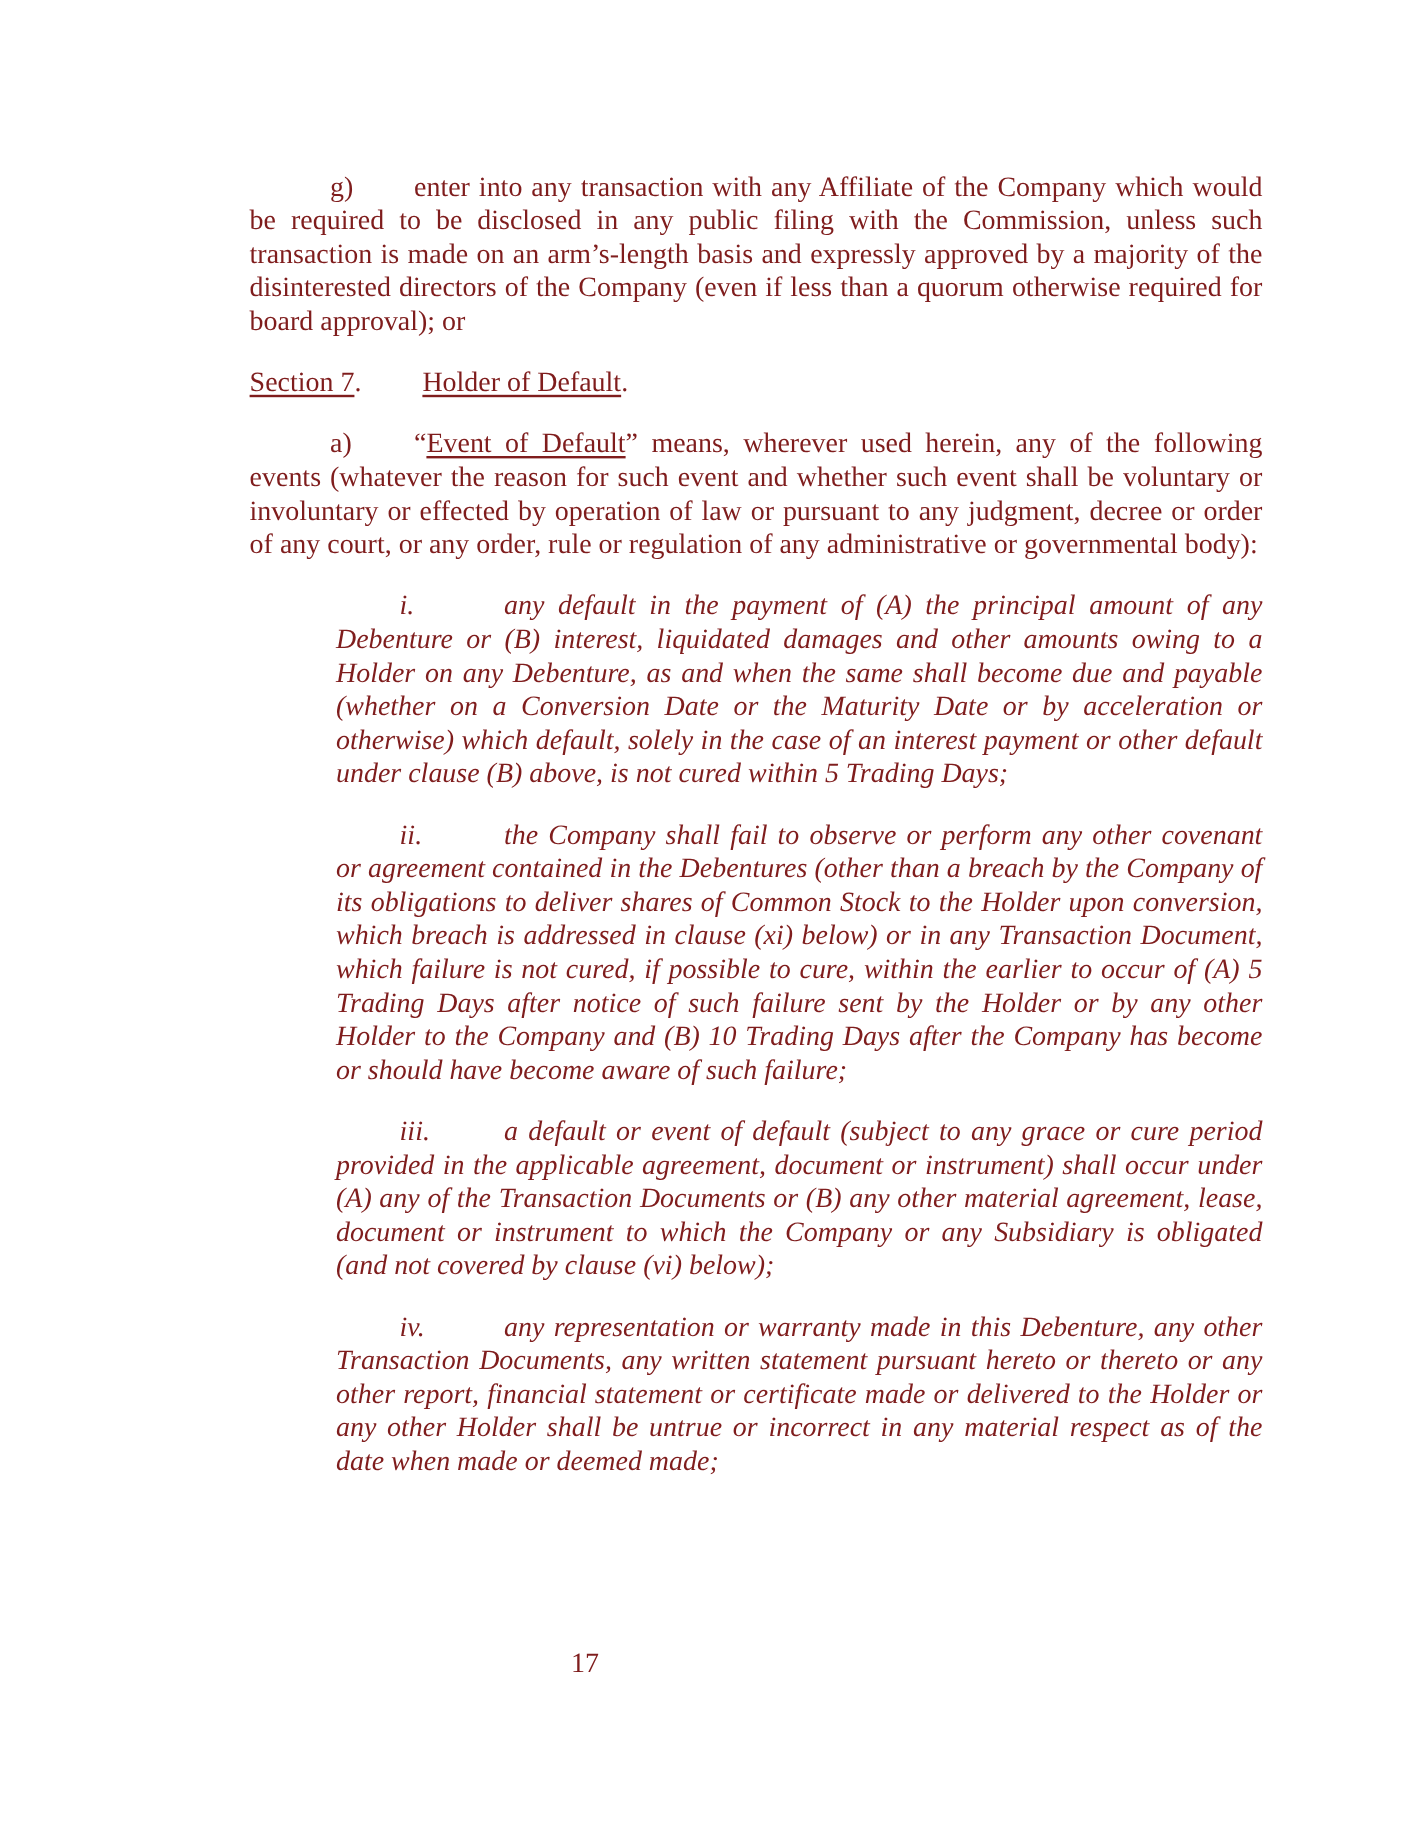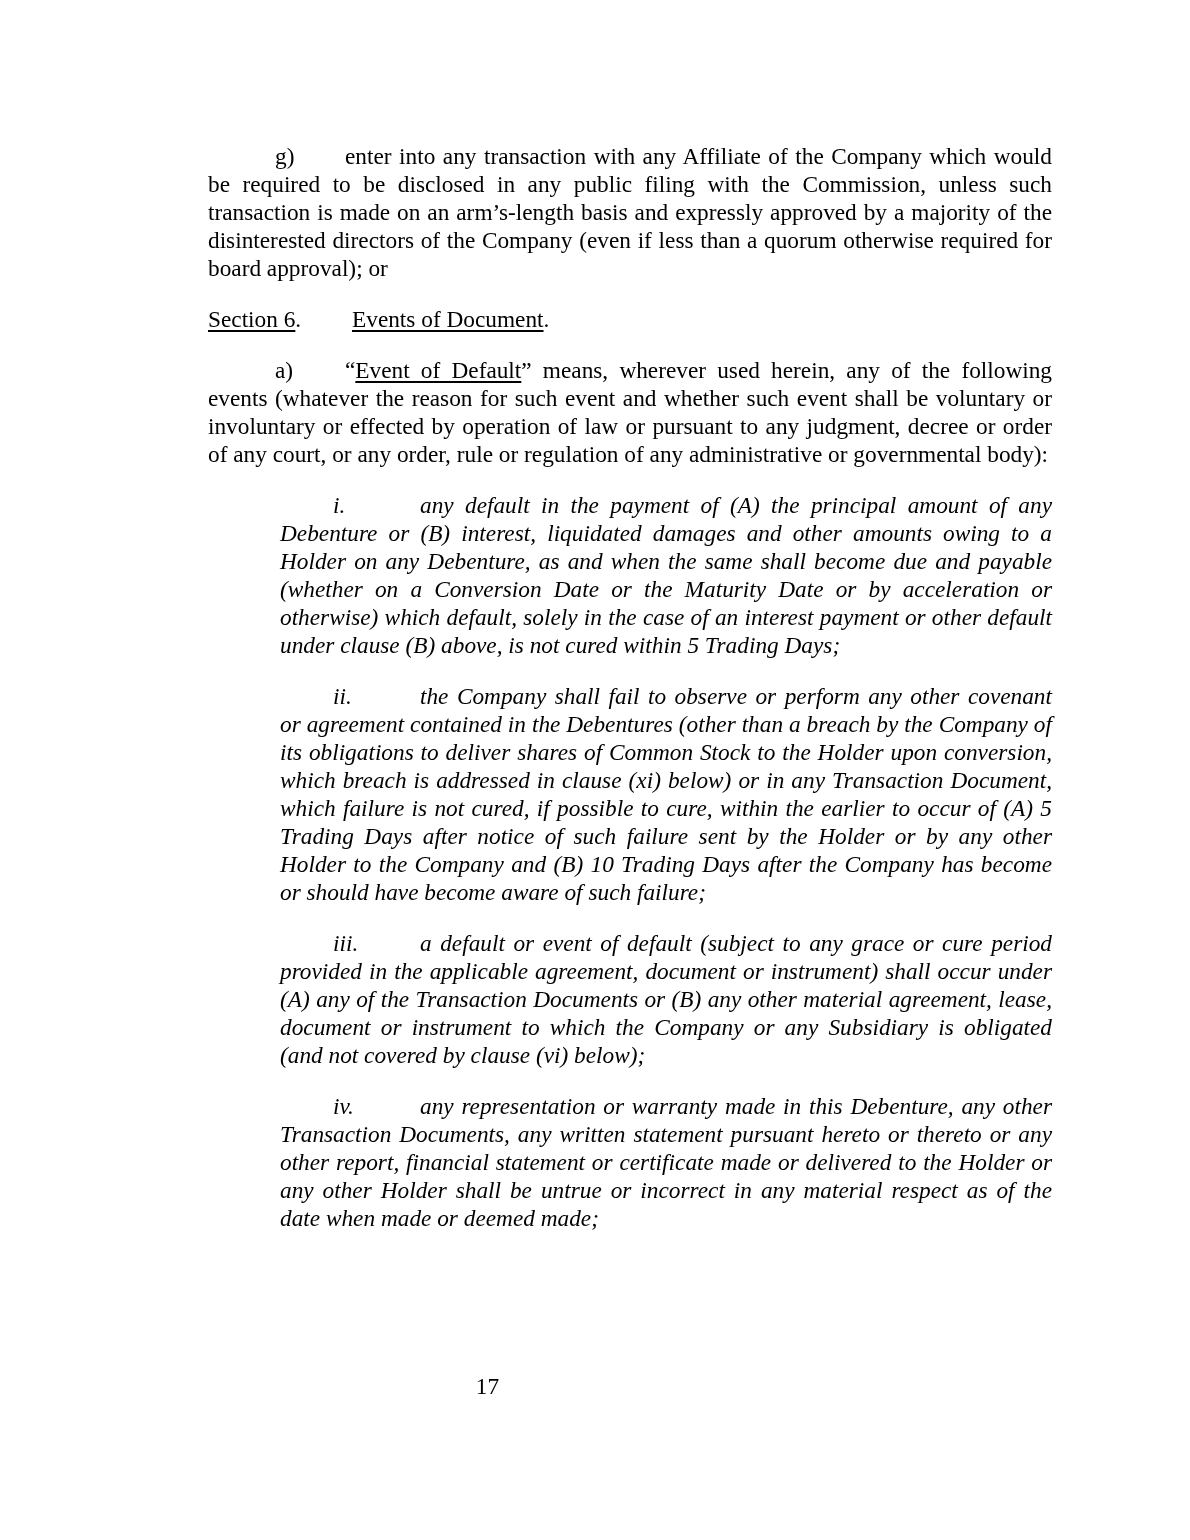--- a/index.html
+++ b/index.html
@@ -5,21 +5,21 @@
   html, body {
     margin: 0;
     padding: 0;
     background: #ffffff;
   }
   .page {
     position: relative;
     width: 1190px;
     height: 1540px;
     background: #ffffff;
-    color: #000000;
+    color: #7f1d1d;
     font-family: "Liberation Serif", "DejaVu Serif", serif;
     font-size: 23.3px;
     line-height: 28px;
     overflow: hidden;
   }
   .content {
     position: absolute;
     left: 208px;
     top: 142px;
     width: 844px;
@@ -70,21 +70,21 @@
 </style>
 </head>
 <body>
 
 <div class="page">
   <div class="content">
 
     <p class="para indent"><span class="plabel">g)</span><span>enter into any transaction with any Affiliate of the Company which would be required to be disclosed in any public filing with the Commission, unless such transaction is made on an arm’s-length basis and expressly approved by a majority of the disinterested directors of the Company (even if less than a quorum otherwise required for board approval); or</span></p>
 
 
-    <p class="para section-head"><span class="head-label"><span class="u">Section 6</span><span>.</span></span><span class="u">Events of Document</span><span>.</span></p>
+    <p class="para section-head"><span class="head-label"><span class="u">Section 7</span><span>.</span></span><span class="u">Holder of Default</span><span>.</span></p>
 
     <p class="para indent"><span class="plabel">a)</span><span>“</span><span class="u">Event of Default</span><span>” means, wherever used herein, any of the following events (whatever the reason for such event and whether such event shall be voluntary or involuntary or effected by operation of law or pursuant to any judgment, decree or order of any court, or any order, rule or regulation of any administrative or governmental body):</span></p>
 
     <div class="item"><span class="numeral">i.</span><span>any default in the payment of (A) the principal amount of any Debenture or (B) interest, liquidated damages and other amounts owing to a Holder on any Debenture, as and when the same shall become due and payable (whether on a Conversion Date or the Maturity Date or by acceleration or otherwise) which default, solely in the case of an interest payment or other default under clause (B) above, is not cured within 5 Trading Days;</span></div>
 
     <div class="item"><span class="numeral">ii.</span><span>the Company shall fail to observe or perform any other covenant or agreement contained in the Debentures (other than a breach by the Company of its obligations to deliver shares of Common Stock to the Holder upon conversion, which breach is addressed in clause (xi) below) or in any Transaction Document, which failure is not cured, if possible to cure, within the earlier to occur of (A) 5 Trading Days after notice of such failure sent by the Holder or by any other Holder to the Company and (B) 10 Trading Days after the Company has become or should have become aware of such failure;</span></div>
 
     <div class="item"><span class="numeral">iii.</span><span>a default or event of default (subject to any grace or cure period provided in the applicable agreement, document or instrument) shall occur under (A) any of the Transaction Documents or (B) any other material agreement, lease, document or instrument to which the Company or any Subsidiary is obligated (and not covered by clause (vi) below);</span></div>
 
     <div class="item"><span class="numeral">iv.</span><span>any representation or warranty made in this Debenture, any other Transaction Documents, any written statement pursuant hereto or thereto or any other report, financial statement or certificate made or delivered to the Holder or any other Holder shall be untrue or incorrect in any material respect as of the date when made or deemed made;</span></div>

